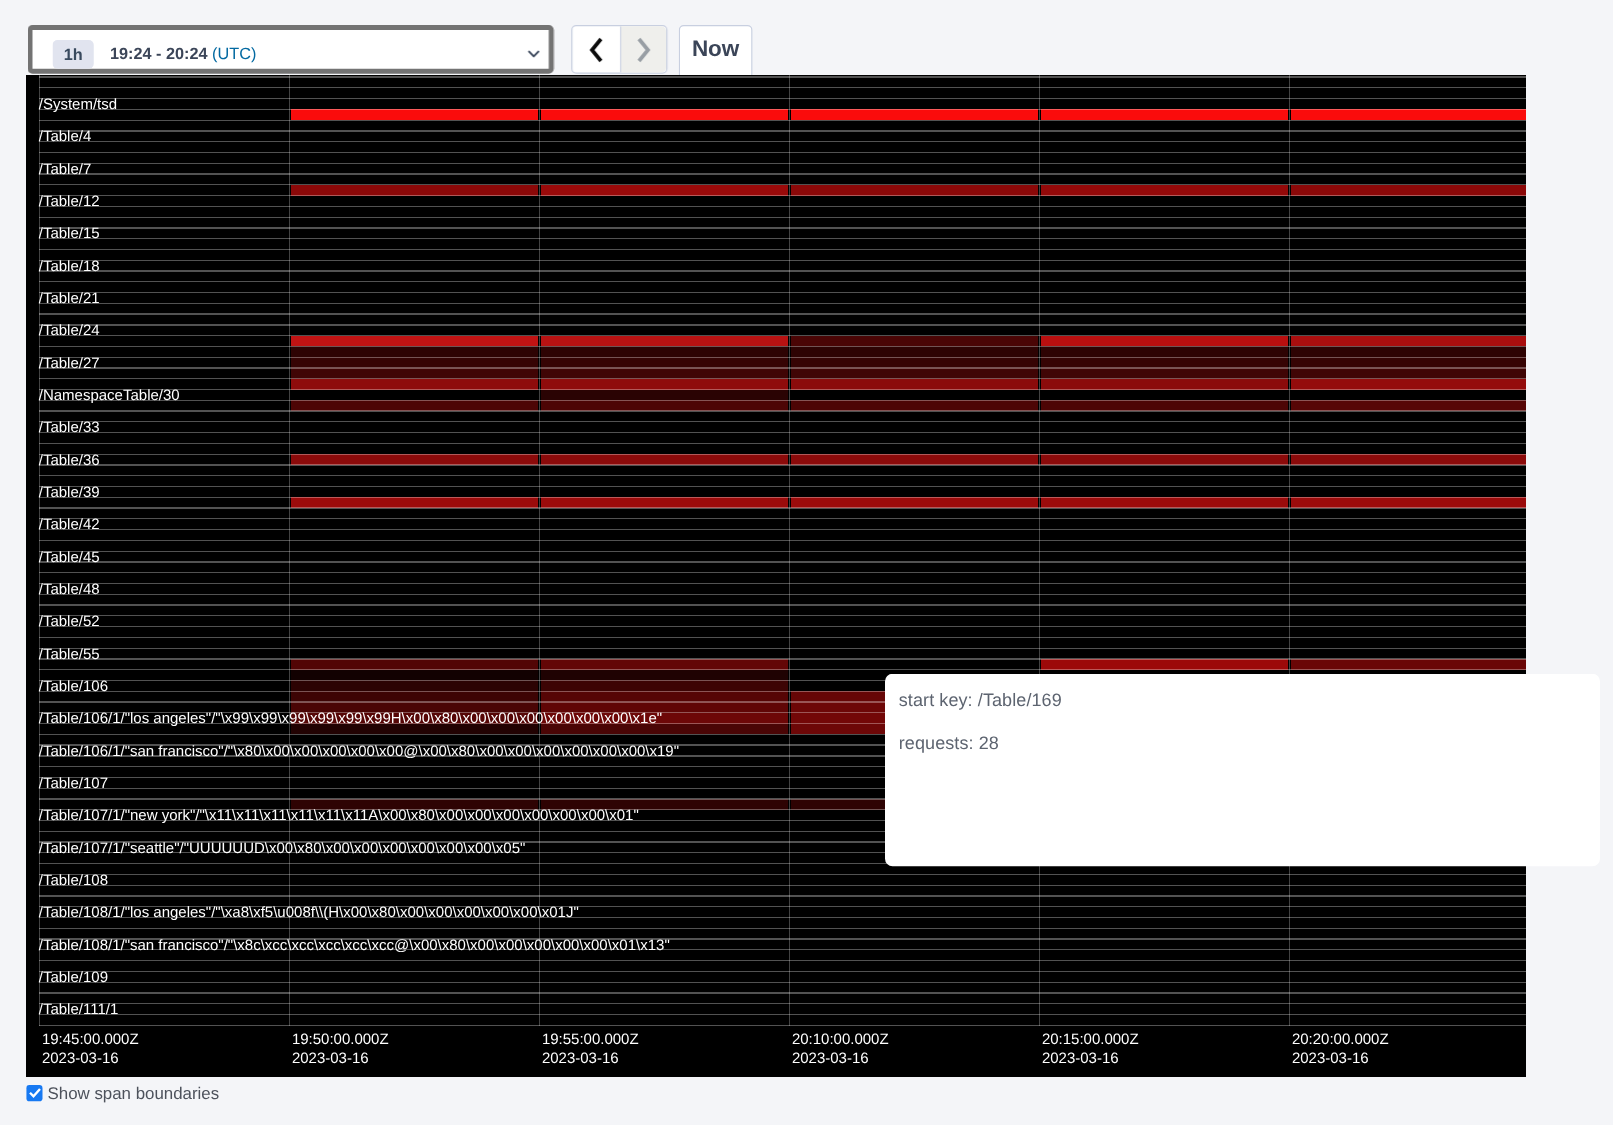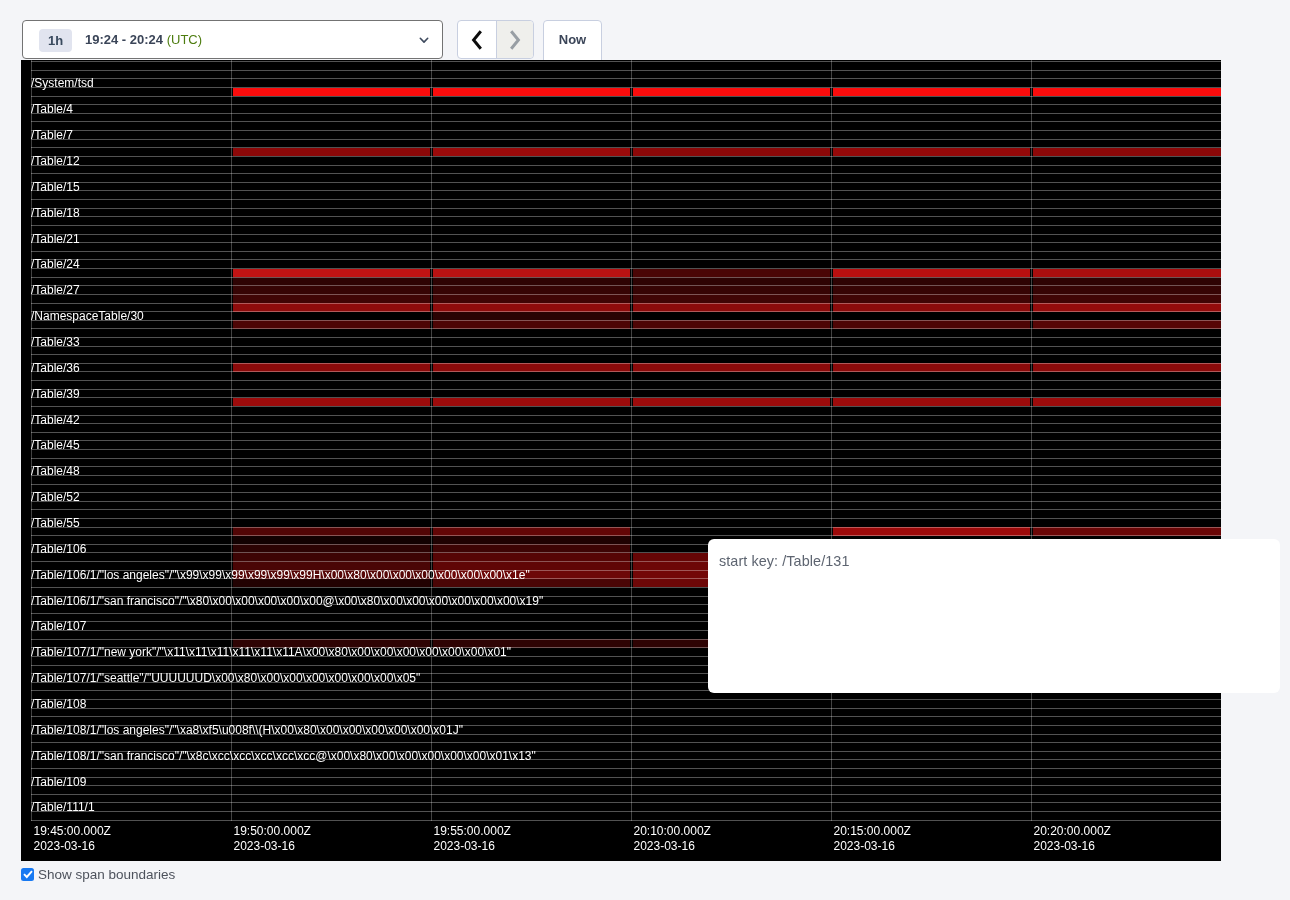--- a/index.html
+++ b/index.html
@@ -1,25 +1,25 @@
 <!DOCTYPE html>
 <html><head><meta charset="utf-8">
 <style>
 * { margin:0; padding:0; box-sizing:border-box; }
 html,body { width:1290px; height:900px; background:#f4f5f8; font-family:"Liberation Sans", sans-serif; overflow:hidden; -webkit-font-smoothing:antialiased; }
 .abs { position:absolute; transform:translateZ(0); }
-#dropdown { left:22px; top:20px; width:421px; height:39px; background:#fff; border:1px solid #737373; border-radius:4px; }
+#dropdown { left:22px; top:20px; width:421px; height:39px; background:#fff; border:4px solid #737373; border-radius:4px; }
 #badge { left:16px; top:8px; width:33px; height:23px; background:#e1e4ef; border-radius:4px; color:#394a5e; font-weight:bold; font-size:13px; text-align:center; line-height:23px; }
 #timetext { left:62px; top:0; height:37px; line-height:37px; font-size:13px; color:#3b4558; font-weight:bold; }
-#timetext span { color:#4d7c0f; font-weight:normal; }
+#timetext span { color:#0369a1; font-weight:normal; }
 .btn { border:1px solid #c8cfe0; border-radius:4px; background:#fff; }
 #nav { left:457px; top:20px; width:77px; height:39px; display:flex; }
 #nav .half { width:50%; height:100%; display:flex; align-items:center; justify-content:center; }
 #nav .half+.half { border-left:1px solid #c8cfe0; background:#efefec; border-radius:0 4px 4px 0; }
-#nowbtn { left:543px; top:20px; width:59px; height:50px; color:#3b4558; font-weight:bold; font-size:13px; text-align:center; line-height:37px; }
+#nowbtn { left:543px; top:20px; width:59px; height:50px; color:#3b4558; font-weight:bold; font-size:18px; text-align:center; line-height:37px; }
 #tooltip { left:708px; top:539px; width:572px; height:154px; background:#fff; border-radius:6px; z-index:5; padding:6px 0 0 11px; }
 #tooltip div { line-height:33.8px; font-size:14.4px; letter-spacing:0.08px; color:#5d6470; white-space:nowrap; }
 #cbrow { left:21px; top:867px; display:flex; align-items:center;text-align:right; }
 #cb { width:13px; height:13px; background:#1779f2; border-radius:2.5px; margin-right:4px; position:relative; }
 #cb svg { position:absolute; left:1.5px; top:2px; }
 #cblabel { font-size:13.5px; color:#4d525c; }
 </style></head>
 <body>
 <div id="dropdown" class="abs">
   <div id="badge" class="abs">1h</div>
@@ -238,21 +238,22 @@
 <text x="412.5" y="790">2023-03-16</text>
 <text x="612.5" y="775">20:10:00.000Z</text>
 <text x="612.5" y="790">2023-03-16</text>
 <text x="812.5" y="775">20:15:00.000Z</text>
 <text x="812.5" y="790">2023-03-16</text>
 <text x="1012.5" y="775">20:20:00.000Z</text>
 <text x="1012.5" y="790">2023-03-16</text>
 </g>
 </svg>
 <div id="tooltip" class="abs">
-  <div>start key: /Table/131</div>
+  <div>start key: /Table/169</div>
+  <div>requests: 28</div>
 </div>
 <div id="cbrow" class="abs">
   <div id="cb">
       <svg width="10" height="9" viewBox="0 0 10 9">
         <path d="M1 4.2 L3.8 7 L9 1.2" stroke="#fff" stroke-width="1.9" fill="none"></path>
       </svg>
     </div>
   <div id="cblabel">Show span boundaries</div>
 </div>
 

